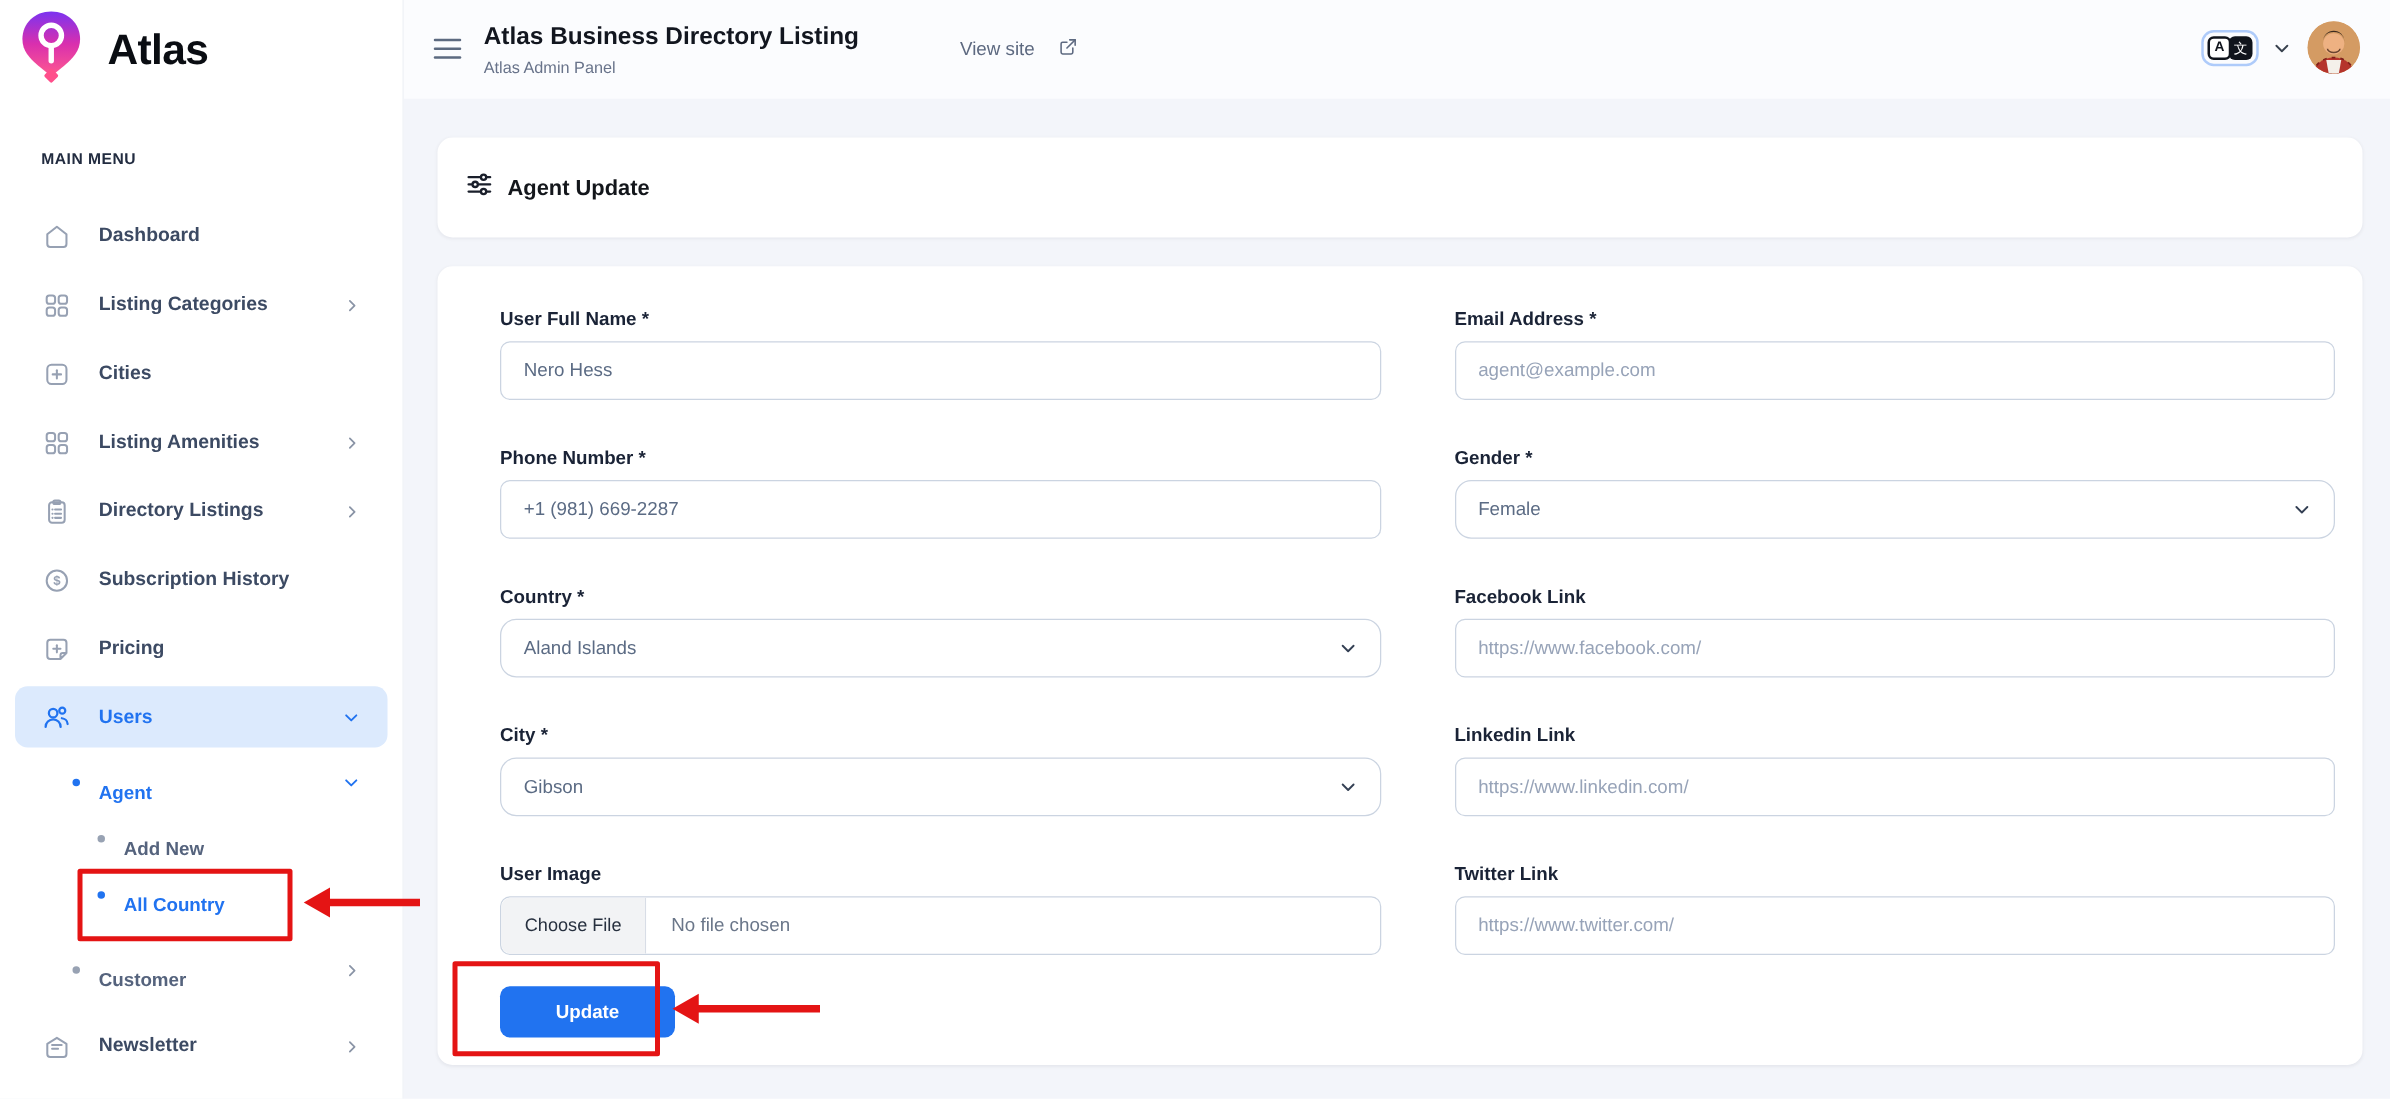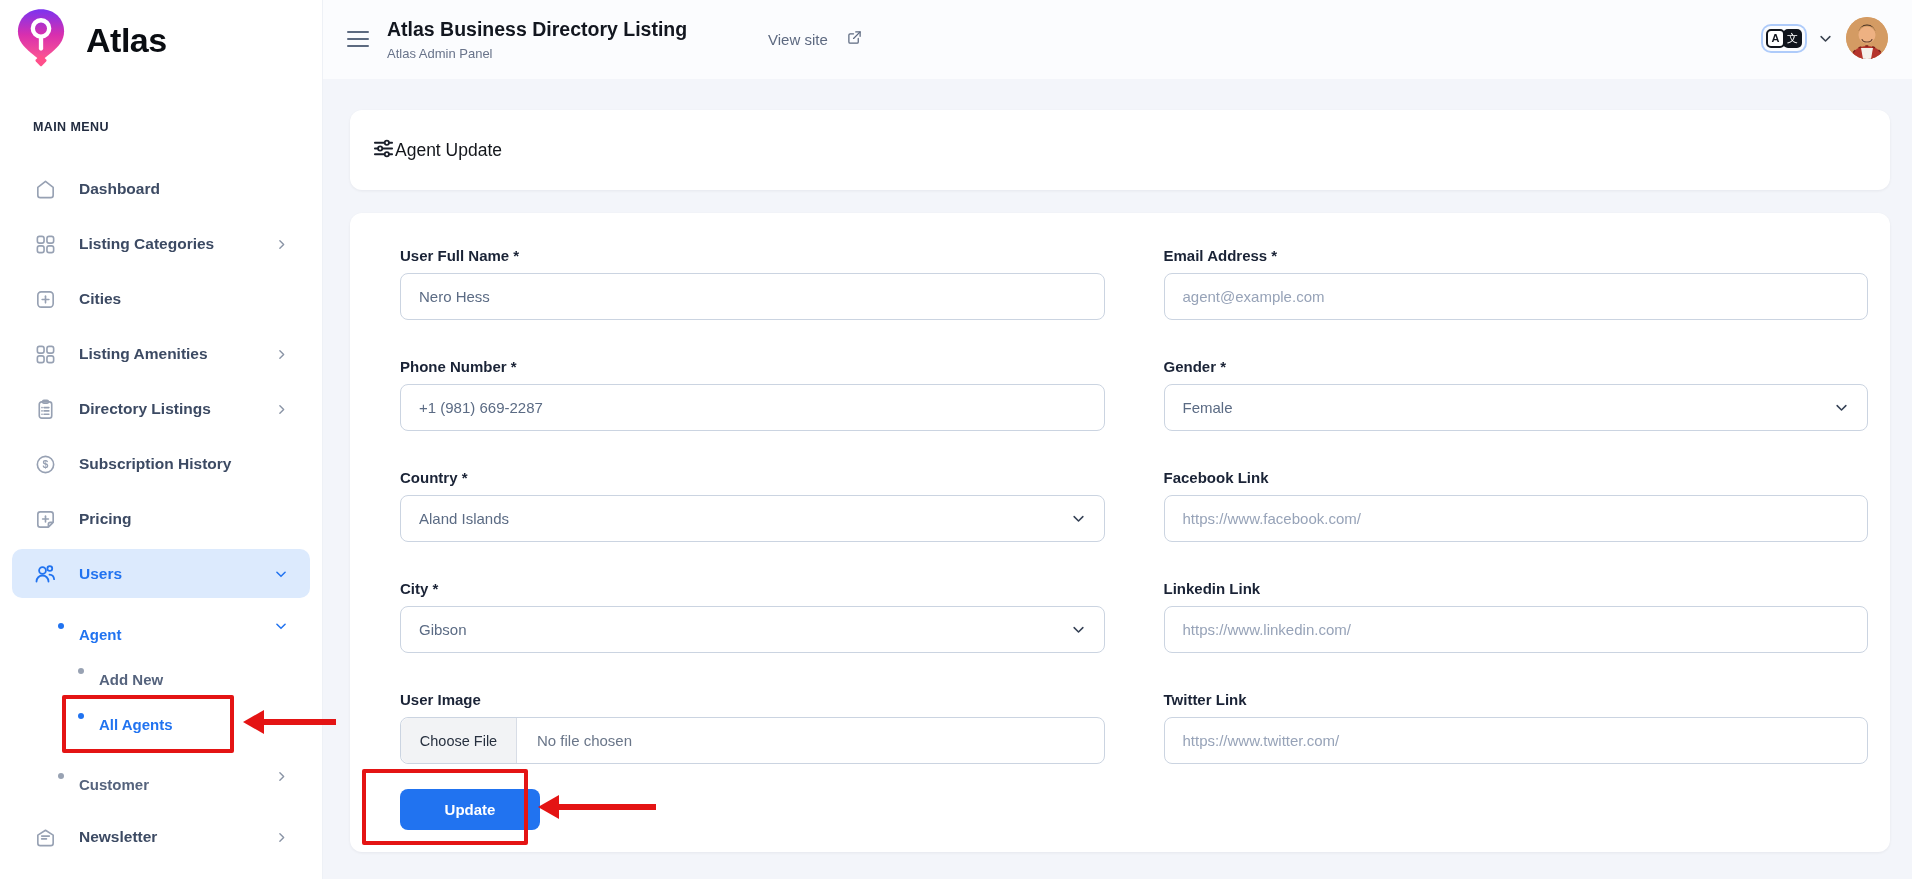--- a/index.html
+++ b/index.html
@@ -52,31 +52,31 @@
                      box-shadow:0 0 0 2px rgba(59,130,246,.4); cursor:pointer; }
   .tr-a { width:19px; height:19px; border:2px solid #10141c; border-radius:5px; background:#fff;
           font-size:11px; font-weight:700; color:#10141c; display:flex; align-items:center; justify-content:center; z-index:1;}
   .tr-w { width:19px; height:19px; border-radius:5px; background:#10141c; color:#fff; font-size:11px;
           display:flex; align-items:center; justify-content:center; margin-left:-2px; }
   .hdr-chev { display:flex; color:#39424f; cursor:pointer; }
   .avatar { width:42px; height:42px; border-radius:50%; overflow:hidden; cursor:pointer; background:#d9a268; }
   
   .card { position:absolute; background:#fff; border-radius:12px; box-shadow:0 1px 3px rgba(16,24,40,.06); }
   .card-title-bar { left:350px; top:110px; width:1540px; height:80px; display:flex; align-items:center; padding-left:22px; }
-  .panel-title { font-size:17.5px; font-weight:400; color:#13161b; }
+  .panel-title { font-size:17.5px; font-weight:700; color:#13161b; margin-left:11px; }
   .card-form { left:350px; top:213px; width:1540px; height:639px; }
   .form-wrap { display:flex; gap:31px; padding:32px 22px 0 22px; }
   .fcol { width:732px;margin-left:28px; }
   .fgroup { margin-bottom:36px; }
   .flabel { display:block; font-size:15px; font-weight:700; color:#1a2336; margin-bottom:7px; line-height:21px; }
   .control { height:47px; width:100%; border:1px solid #cbd4e1; border-radius:8px; background:#fff;
              font-size:15px; color:#5b6b84; font-family:"Liberation Sans", sans-serif; }
   input.control { padding:0 18px; outline:none; }
   input.control::placeholder { color:#97a3b8; }
-  .select { display:flex; align-items:center; justify-content:space-between; padding:0 18px; cursor:pointer; }
+  .select { display:flex; align-items:center; justify-content:space-between; padding:0 18px; cursor:pointer;border-radius:13px; }
   .select .sel-chev { color:#344054; display:flex; }
   .filebox { display:flex; align-items:center; padding:0; overflow:hidden; }
   .file-btn { width:116px; height:100%; background:#f2f3f5; border-right:1px solid #d8dde6;
               display:flex; align-items:center; justify-content:center;
               font-size:14.5px; color:#27303f; cursor:pointer; border-radius:8px 0 0 8px; }
   .file-status { padding-left:20px; color:#6a7689; font-size:15px; }
   .update-btn { margin-top:25px; width:140px; height:41px; background:#2173f0; color:#fff; border:none;
                 border-radius:8px; font-size:15px; font-weight:700; cursor:pointer;
                 font-family:"Liberation Sans", sans-serif; }
   
@@ -233,21 +233,21 @@
       </span>
   </div>
 
   <div class="sub-item lvl2" style="top:649px">
     <span class="bullet"></span>
     <span class="slabel">Add New</span>
   </div>
 
   <div class="sub-item lvl2 blue" style="top:694px">
     <span class="bullet"></span>
-    <span class="slabel">All Agents</span>
+    <span class="slabel">All Country</span>
   </div>
 
   <div class="sub-item lvl1" style="top:754px">
     <span class="bullet"></span>
     <span class="slabel">Customer</span>
     <span class="chev">
         <svg width="13" height="13" viewBox="0 0 24 24" fill="none" stroke="currentColor" stroke-width="2.6" stroke-linecap="round" stroke-linejoin="round">
           <polyline points="9 5 16 12 9 19"></polyline>
         </svg>
       </span>

